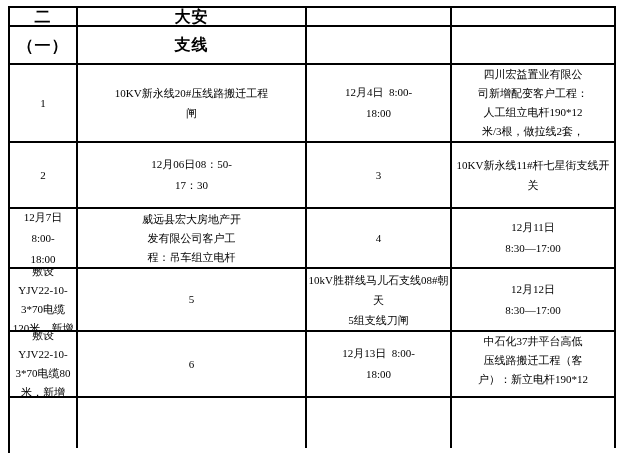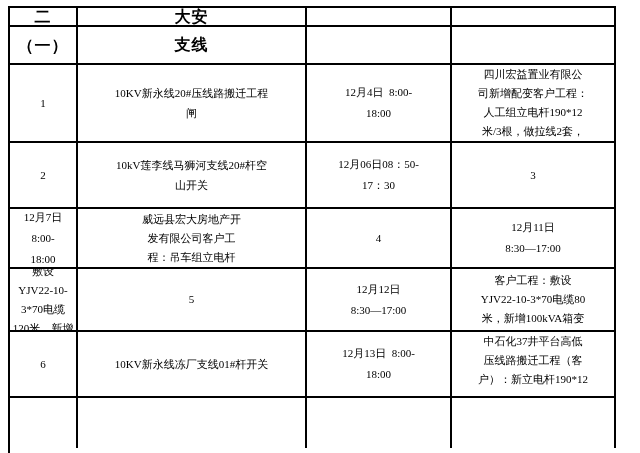--- a/index.html
+++ b/index.html
@@ -54,48 +54,49 @@
   <div class="cell name">10KV新永线20#压线路搬迁工程
 闸</div>
   <div class="cell time">12月4日  8:00-
 18:00</div>
   <div class="cell desc">四川宏益置业有限公
 司新增配变客户工程：
 人工组立电杆190*12
 米/3根，做拉线2套，</div>
 
   <div class="cell idx">2</div>
-  <div class="cell name">10kV莲李线马狮河支线20#杆空
-山开关</div>
   <div class="cell time">12月06日08：50-
 17：30</div>
 
   <div class="cell idx">3</div>
+  <div class="cell name">10KV新永线11#杆七星街支线开
+关</div>
   <div class="cell time">12月7日  8:00-
 18:00</div>
   <div class="cell desc">威远县宏大房地产开
 发有限公司客户工
 程：吊车组立电杆</div>
 
   <div class="cell idx">4</div>
   <div class="cell time">12月11日
 8:30—17:00</div>
   <div class="cell desc">客户工程：敷设
 YJV22-10-3*70电缆
 120米，新增100kVA箱</div>
 
   <div class="cell idx">5</div>
+  <div class="cell name">10kV胜群线马儿石支线08#朝天
+5组支线刀闸</div>
   <div class="cell time">12月12日
 8:30—17:00</div>
   <div class="cell desc">客户工程：敷设
 YJV22-10-3*70电缆80
 米，新增100kVA箱变</div>
 
   <div class="cell idx">6</div>
-  <div class="cell name">10KV新永线冻厂支线01#杆开关</div>
   <div class="cell time">12月13日  8:00-
 18:00</div>
   <div class="cell desc align-top">中石化37井平台高低
 压线路搬迁工程（客
 户）：新立电杆190*12</div>
 
   <div class="cell sliver"></div>
   <div class="cell sliver"></div>
   <div class="cell sliver"></div>
   <div class="cell sliver"></div>

